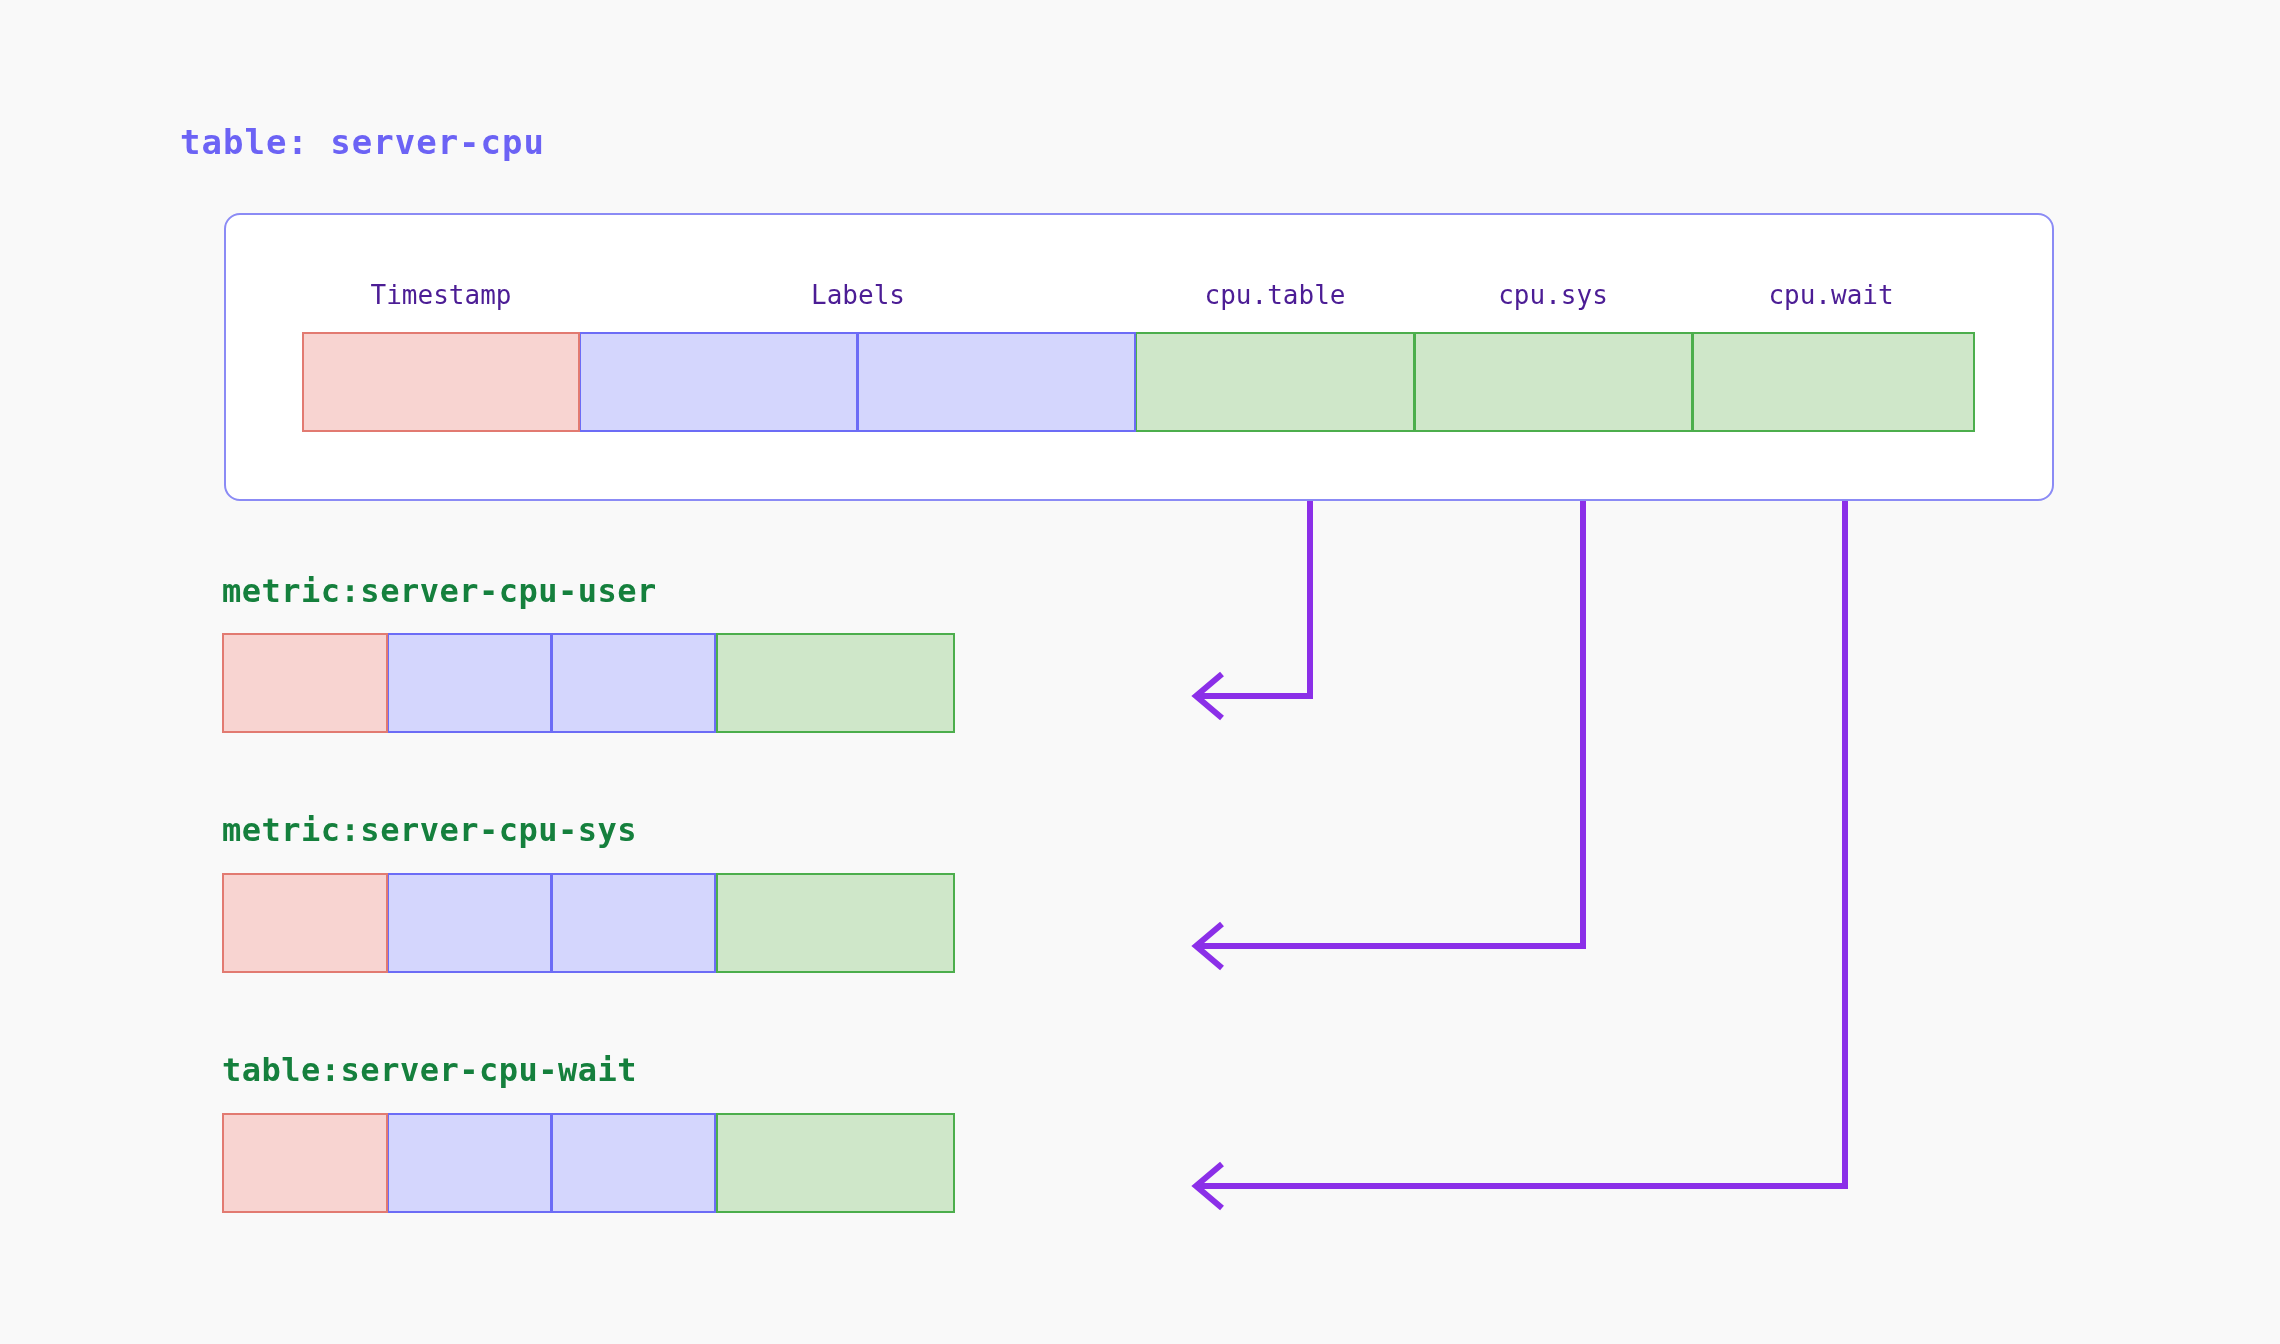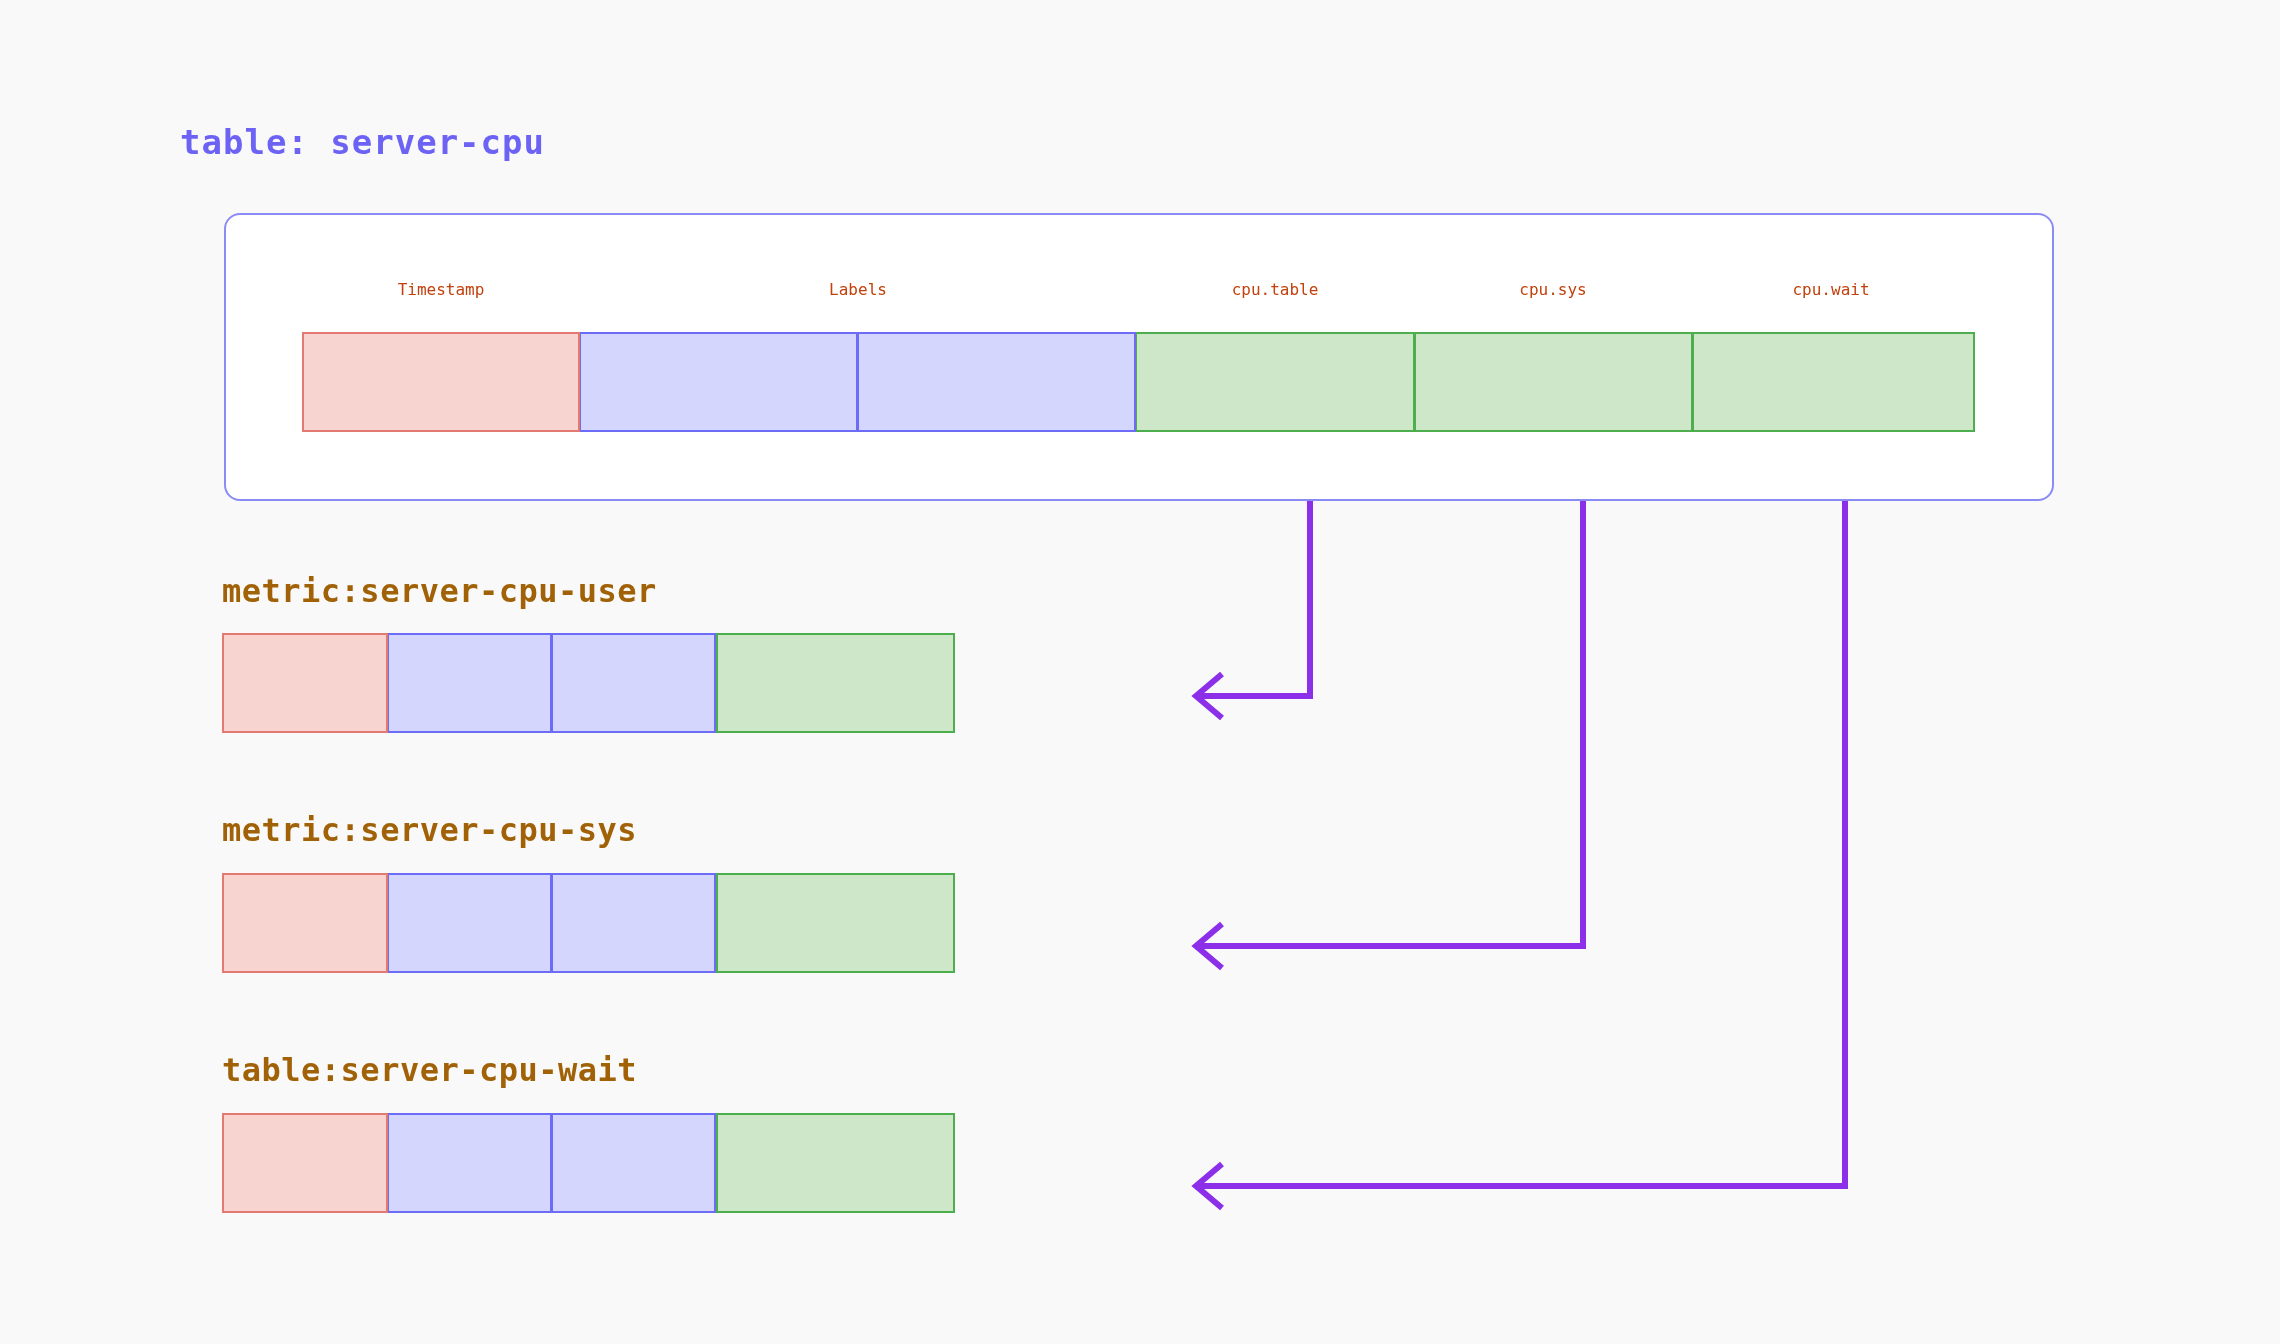--- a/index.html
+++ b/index.html
@@ -51,22 +51,22 @@
     height: 288px;
     background: #ffffff;
     border: 2px solid #8b8bf5;
     border-radius: 16px;
     box-sizing: border-box;
   }
 
   .col-header {
     position: absolute;
     top: 280px;
-    font-size: 16px;
-    color: #c2410c;
+    font-size: 26px;
+    color: #4c1d95;
     text-align: center;
     white-space: pre;
     transform: translateX(-50%);
   }
 
   
   .table-row {
     position: absolute;
     left: 302px;
     top: 332px;
@@ -94,21 +94,21 @@
   .table-row .cell + .cell.blue { border-left-width: 1px; }
   .table-row .cell + .cell.green { border-left-width: 1px; }
 
   
   .metric-title {
     position: absolute;
     left: 222px;
     font-size: 32px;
     font-weight: bold;
     letter-spacing: 0.5px;
-    color: #a16207;
+    color: #15803d;
     white-space: pre;
   }
 
   .metric-row {
     position: absolute;
     left: 222px;
     height: 100px;
     display: flex;
   }
   .metric-row .cell {

